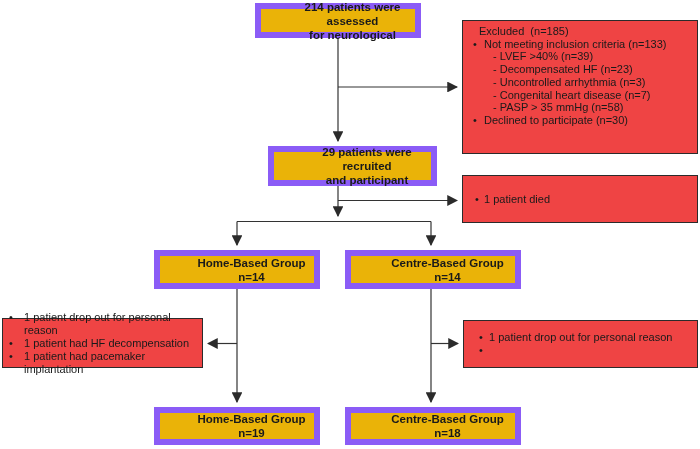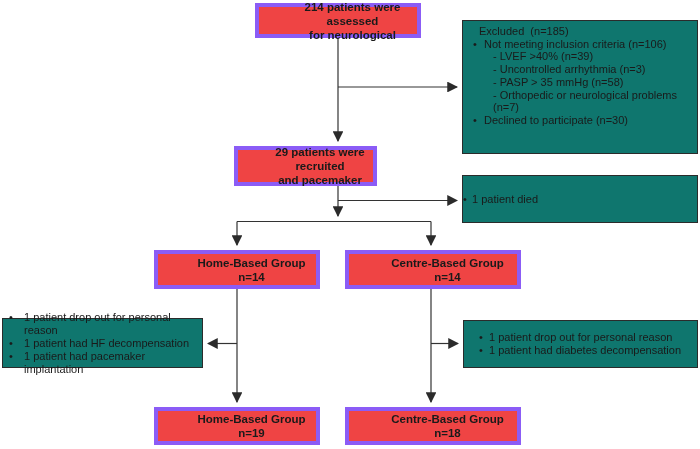--- a/index.html
+++ b/index.html
@@ -13,53 +13,53 @@
     overflow: hidden;
   }
   .connectors {
     position: absolute;
     left: 0; top: 0;
     width: 700px; height: 449px;
   }
   .fbox {
     position: absolute;
     box-sizing: border-box;
-    border: 4px solid #8b5cf6;
-    background: #ef4444;
+    border: 6px solid #8b5cf6;
+    background: #eab308;
     display: flex;
     flex-direction: column;
     align-items: center;
     justify-content: center;
     text-align: center;
     font-weight: bold;
     font-size: 11.5px;
     line-height: 14px;
     padding-left: 29px;
   }
   .sbox {
     position: absolute;
     box-sizing: border-box;
     border: 1.5px solid #2b2b2b;
-    background: #0f766e;
+    background: #ef4444;
     font-size: 11px;
     line-height: 13px;
   }
   .sbox.vcenter {
     display: flex;
     flex-direction: column;
     justify-content: center;
   }
   .ex-box { padding: 4px 4px 0 10px; line-height: 12.7px; }
   .ex-title { margin-left: 6px; white-space: pre-wrap; }
   .brow { display: flex; }
   .brow .bullet { flex: none; }
   .bullet::before { content: "\2022"; }
   .ex-box .bullet { width: 11px; }
   .ex-sub { margin-left: 20px; white-space: pre-wrap; }
-  .died-box { }
+  .died-box { padding-left: 12px; }
   .died-box .bullet { width: 9px; }
   .ldrop-box { padding-left: 6px; }
   .ldrop-box .bullet { width: 15px; }
   .rdrop-box { padding-left: 15px; }
   .rdrop-box .bullet { width: 10px; }
 </style>
 </head>
 <body>
 
 <div class="stage">
@@ -87,35 +87,36 @@
 
   <div class="fbox" style="left:255px;top:3px;width:166px;height:35px">
     <div>214 patients were assessed</div>
     <div>for neurological</div>
   </div>
 
   <div class="sbox ex-box" style="left:462px;top:20px;width:236px;height:134px">
     <div class="ex-title">Excluded  (n=185)</div>
     <div class="brow">
       <span class="bullet"></span>
-      <span>Not meeting inclusion criteria (n=106)</span>
+      <span>Not meeting inclusion criteria (n=133)</span>
     </div>
     <div class="ex-sub">- LVEF &gt;40% (n=39)</div>
+    <div class="ex-sub">- Decompensated HF (n=23)</div>
     <div class="ex-sub">- Uncontrolled arrhythmia (n=3)</div>
+    <div class="ex-sub">- Congenital heart disease (n=7)</div>
     <div class="ex-sub">- PASP &gt; 35 mmHg (n=58)</div>
-    <div class="ex-sub">- Orthopedic or neurological problems (n=7)</div>
     <div class="brow">
       <span class="bullet"></span>
       <span>Declined to participate (n=30)</span>
     </div>
   </div>
 
-  <div class="fbox" style="left:234px;top:146px;width:143px;height:40px">
+  <div class="fbox" style="left:268px;top:146px;width:169px;height:40px">
     <div>29 patients were recruited</div>
-    <div>and pacemaker</div>
+    <div>and participant</div>
   </div>
 
   <div class="sbox vcenter died-box" style="left:462px;top:175px;width:236px;height:48px">
     <div class="brow">
       <span class="bullet"></span>
       <span>1 patient died</span>
     </div>
   </div>
 
   <div class="fbox" style="left:154px;top:250px;width:166px;height:39px">
@@ -143,21 +144,20 @@
     </div>
   </div>
 
   <div class="sbox vcenter rdrop-box" style="left:463px;top:320px;width:235px;height:48px">
     <div class="brow">
       <span class="bullet"></span>
       <span>1 patient drop out for personal reason</span>
     </div>
     <div class="brow">
       <span class="bullet"></span>
-      <span>1 patient had diabetes decompensation</span>
     </div>
   </div>
 
   <div class="fbox" style="left:154px;top:407px;width:166px;height:38px">
     <div>Home-Based Group</div>
     <div>n=19</div>
   </div>
 
   <div class="fbox" style="left:345px;top:407px;width:176px;height:38px">
     <div>Centre-Based Group</div>

